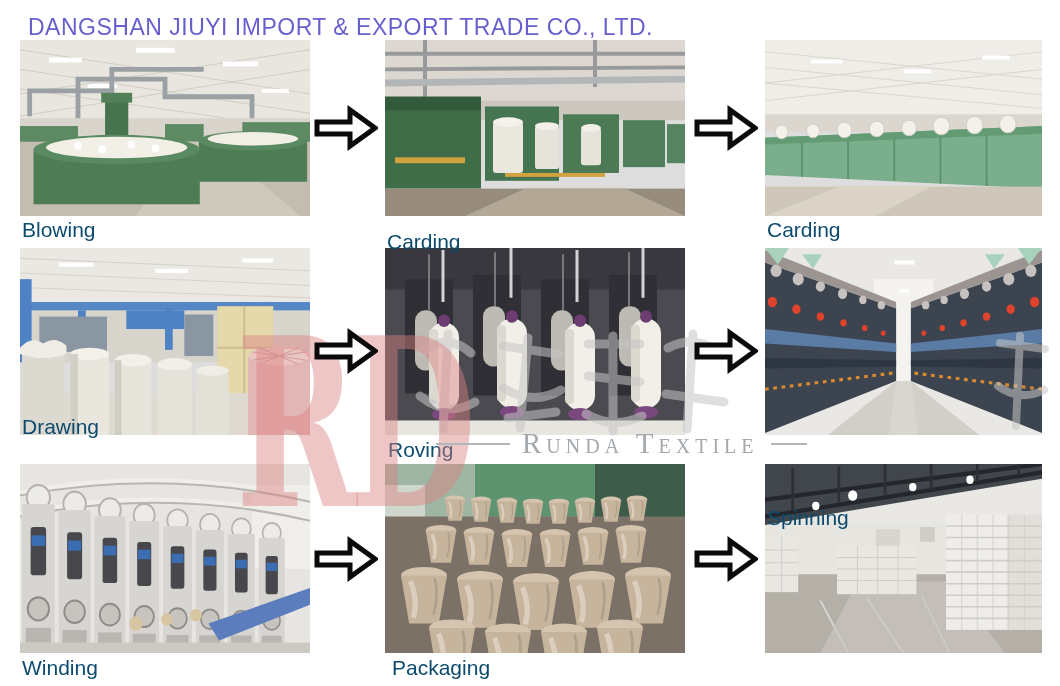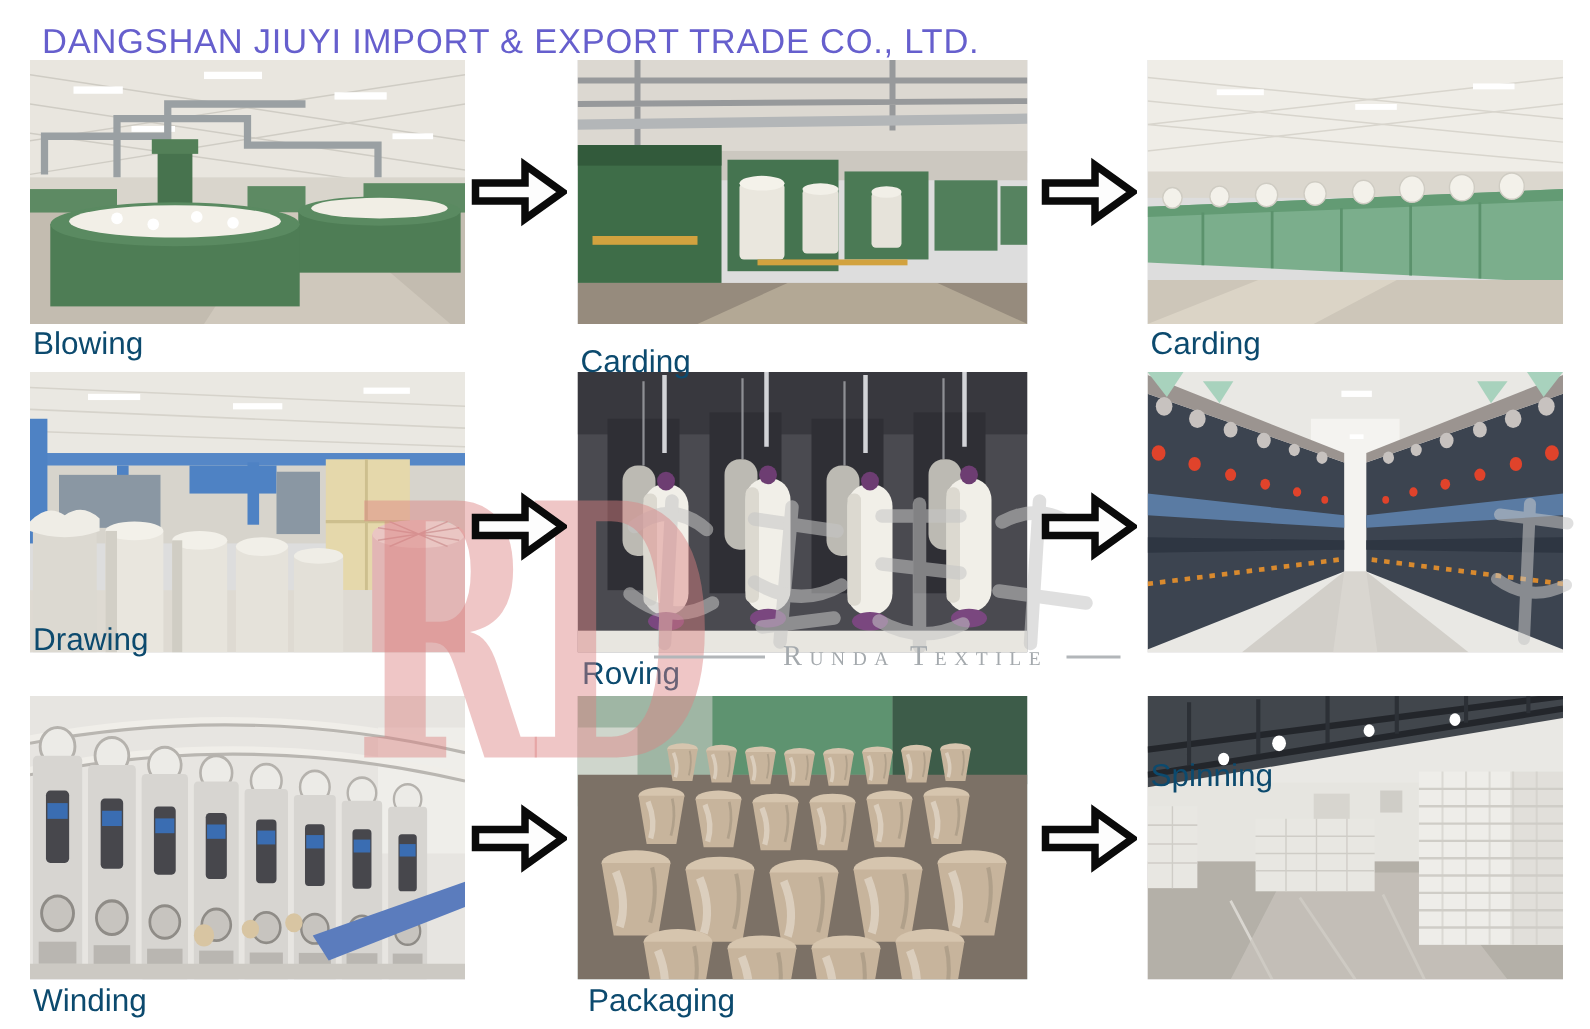--- a/index.html
+++ b/index.html
@@ -29,21 +29,21 @@
   .wm-logo{position:absolute;left:236px;top:306px;z-index:3;
     font-family:"DejaVu Serif","Liberation Serif",serif;font-weight:bold;font-size:235px;line-height:1;
     letter-spacing:-12px;color:rgba(219,128,128,0.45);transform:scaleX(0.62);transform-origin:left top;
     pointer-events:none;}
   .wm-cn{position:absolute;left:408px;top:326px;z-index:2;pointer-events:none;}
   .wm-cn2{position:absolute;left:990px;top:328px;z-index:2;pointer-events:none;}
   .wm-brand{position:absolute;left:436px;top:427px;z-index:3;display:flex;align-items:center;gap:12px;}
   .wm-brand .dash{display:inline-block;border-top:2px solid #b2b6b9;height:0;}
   .wm-brand .dl{width:74px;} .wm-brand .dr{width:36px;}
   .wm-brand-text{font-family:"Liberation Serif","DejaVu Serif",serif;font-variant:small-caps;
-    font-size:19px;letter-spacing:5px;color:#a4a9ad;white-space:nowrap;}
+    font-size:29px;letter-spacing:5px;color:#a4a9ad;white-space:nowrap;}
 </style>
 </head>
 <body>
 
 <div class="stage">
 
   <h1 class="header-title">DANGSHAN JIUYI IMPORT &amp; EXPORT TRADE CO., LTD.</h1>
 
   <figure class="photo p1">
     <svg viewBox="0 0 300 180" preserveAspectRatio="none">

